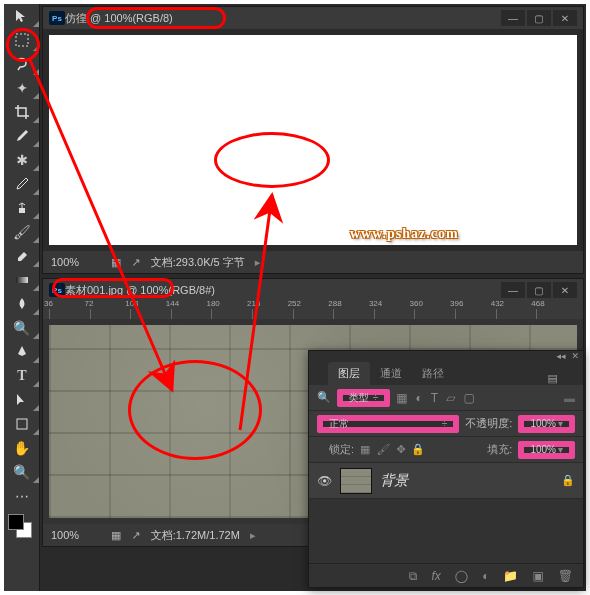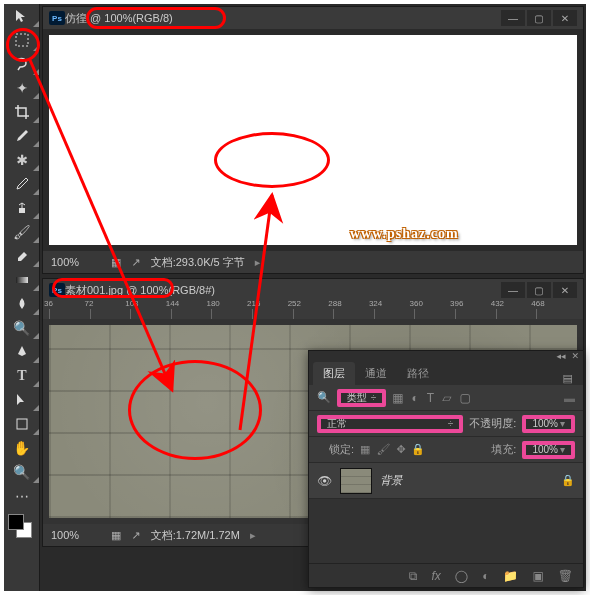--- a/index.html
+++ b/index.html
@@ -27,35 +27,35 @@
 .ruler { height: 18px; background: #3a3a3a; display: flex; align-items: flex-end; padding: 0 6px; color: #aaa; font-size: 8px; position: relative; overflow: hidden; }
 .ruler .tick { flex: 1; text-align: center; border-left: 1px solid #666; height: 10px; position: relative; }
 .ruler .tick span { position: absolute; top: -10px; left: -6px; }
 .canvas2wrap { position: relative; height: 205px; overflow: hidden; background: #333; }
 .stone { position: absolute; inset: 6px; background: #8a8a7a; }
 .stone::before, .stone::after { content: ''; position: absolute; inset: 0; }
 .stone::before { background: repeating-linear-gradient(0deg, rgba(0,0,0,0.15) 0 2px, transparent 2px 42px), repeating-linear-gradient(90deg, rgba(0,0,0,0.12) 0 2px, transparent 2px 60px); }
 .stone::after { background: radial-gradient(circle at 30% 40%, rgba(255,255,255,0.08), transparent 40%), radial-gradient(circle at 70% 60%, rgba(0,0,0,0.1), transparent 40%); }
 .layers-panel { position: absolute; top: 350px; left: 308px; width: 276px; height: 238px; background: #3a3a3a; border: 1px solid #1a1a1a; box-shadow: 0 2px 10px rgba(0,0,0,0.5); display: flex; flex-direction: column; }
 .panel-top { height: 10px; background: #2e2e2e; display: flex; justify-content: flex-end; align-items: center; padding: 0 4px; gap: 6px; color: #999; font-size: 9px; }
-.panel-tabs { height: 24px; background: #2e2e2e; display: flex; align-items: flex-end; padding: 0 4px; }
+.panel-tabs { height: 24px; background: #2e2e2e; display: flex; align-items: flex-end; padding: 0 19px; }
 .ptab { padding: 4px 10px; color: #999; font-size: 11px; border-top-left-radius: 3px; border-top-right-radius: 3px; }
 .ptab.active { background: #3a3a3a; color: #ddd; }
 .panel-menu { margin-left: auto; padding: 0 6px; color: #999; }
 .panel-row { height: 26px; display: flex; align-items: center; gap: 6px; padding: 0 8px; border-bottom: 1px solid #2a2a2a; }
-.sel { background: #2e2e2e; border: 4px solid #ec4899; height: 18px; padding: 0 6px; display: flex; align-items: center; color: #ccc; font-size: 10px; border-radius: 2px; text-align: center; }
+.sel { background: #2e2e2e; border: 6px solid #ec4899; height: 18px; padding: 0 6px; display: flex; align-items: center; color: #ccc; font-size: 10px; border-radius: 2px; text-align: center; }
 .sel.flex { flex: 1; }
 .filter-icons { display: flex; gap: 8px; color: #888; font-size: 12px; }
 .lock-row { color: #aaa; padding-left: 20px; }
 .lock-icons { display: flex; gap: 6px; color: #888; font-size: 11px; }
 .layer-list { flex: 1; background: #323232; }
 .layer-item { height: 36px; display: flex; align-items: center; gap: 8px; padding: 0 8px; background: #3e3e3e; border-bottom: 1px solid #2a2a2a; }
 .eye { color: #ccc; font-size: 12px; }
 .thumb { width: 32px; height: 26px; background: #8a8a7a; border: 1px solid #111; background-image: repeating-linear-gradient(0deg, rgba(0,0,0,0.15) 0 1px, transparent 1px 8px); }
-.layer-name { flex: 1; color: #ddd; font-style: italic; font-size: 11px; }
+.layer-name { flex: 1; color: #ddd; font-style: italic; font-size: 14px; }
 .lock-ind { color: #aaa; font-size: 11px; }
 .panel-footer { height: 24px; background: #323232; display: flex; align-items: center; justify-content: flex-end; gap: 14px; padding: 0 10px; color: #888; font-size: 12px; border-top: 1px solid #222; }
 .watermark { position: absolute; top: 226px; left: 350px; font-family: Georgia, serif; font-size: 14px; font-weight: bold; color: #fff; text-shadow: 1px 1px 0 #c06000, -1px -1px 0 #c06000, 1px -1px 0 #c06000, -1px 1px 0 #c06000, 2px 2px 3px rgba(0,0,0,0.5); letter-spacing: 1px; }
 .anno { position: absolute; pointer-events: none; }
 .circle { border: 3px solid #ff0000; border-radius: 50%; }
 svg.arrow { position: absolute; top: 0; left: 0; pointer-events: none; }
 </style>
 </head>
 <body>
 

